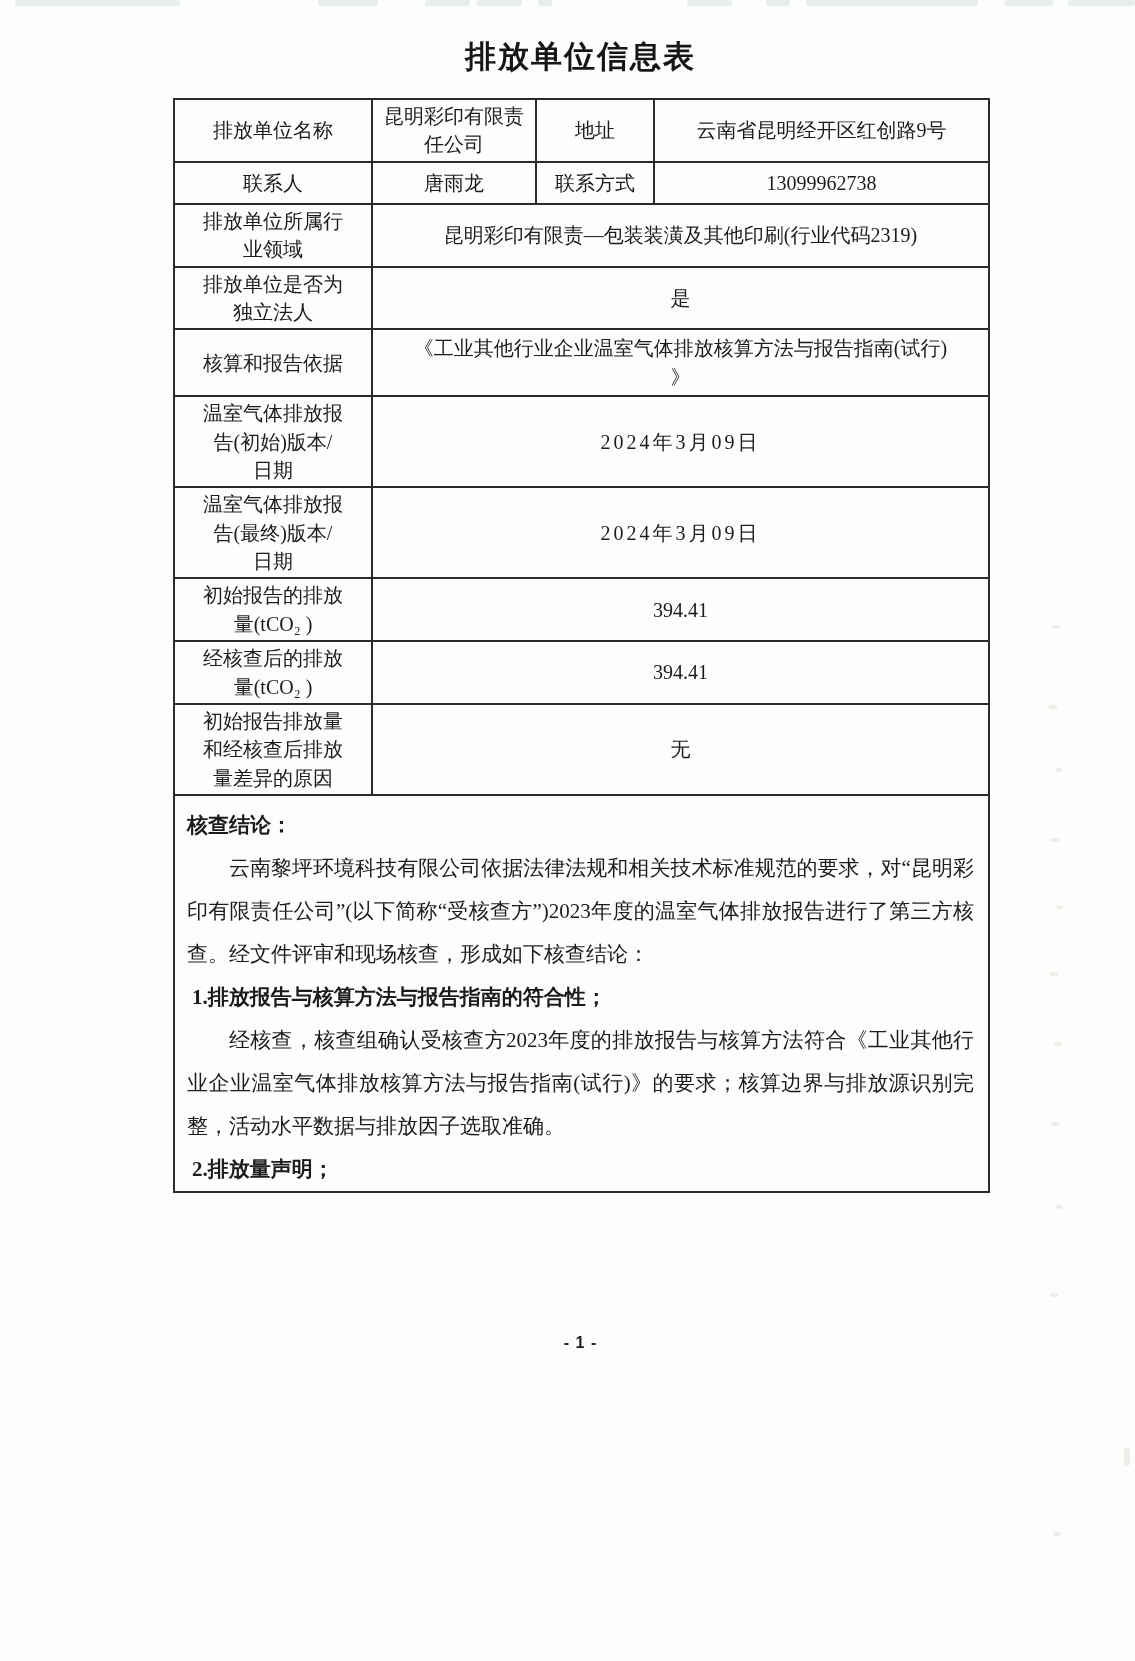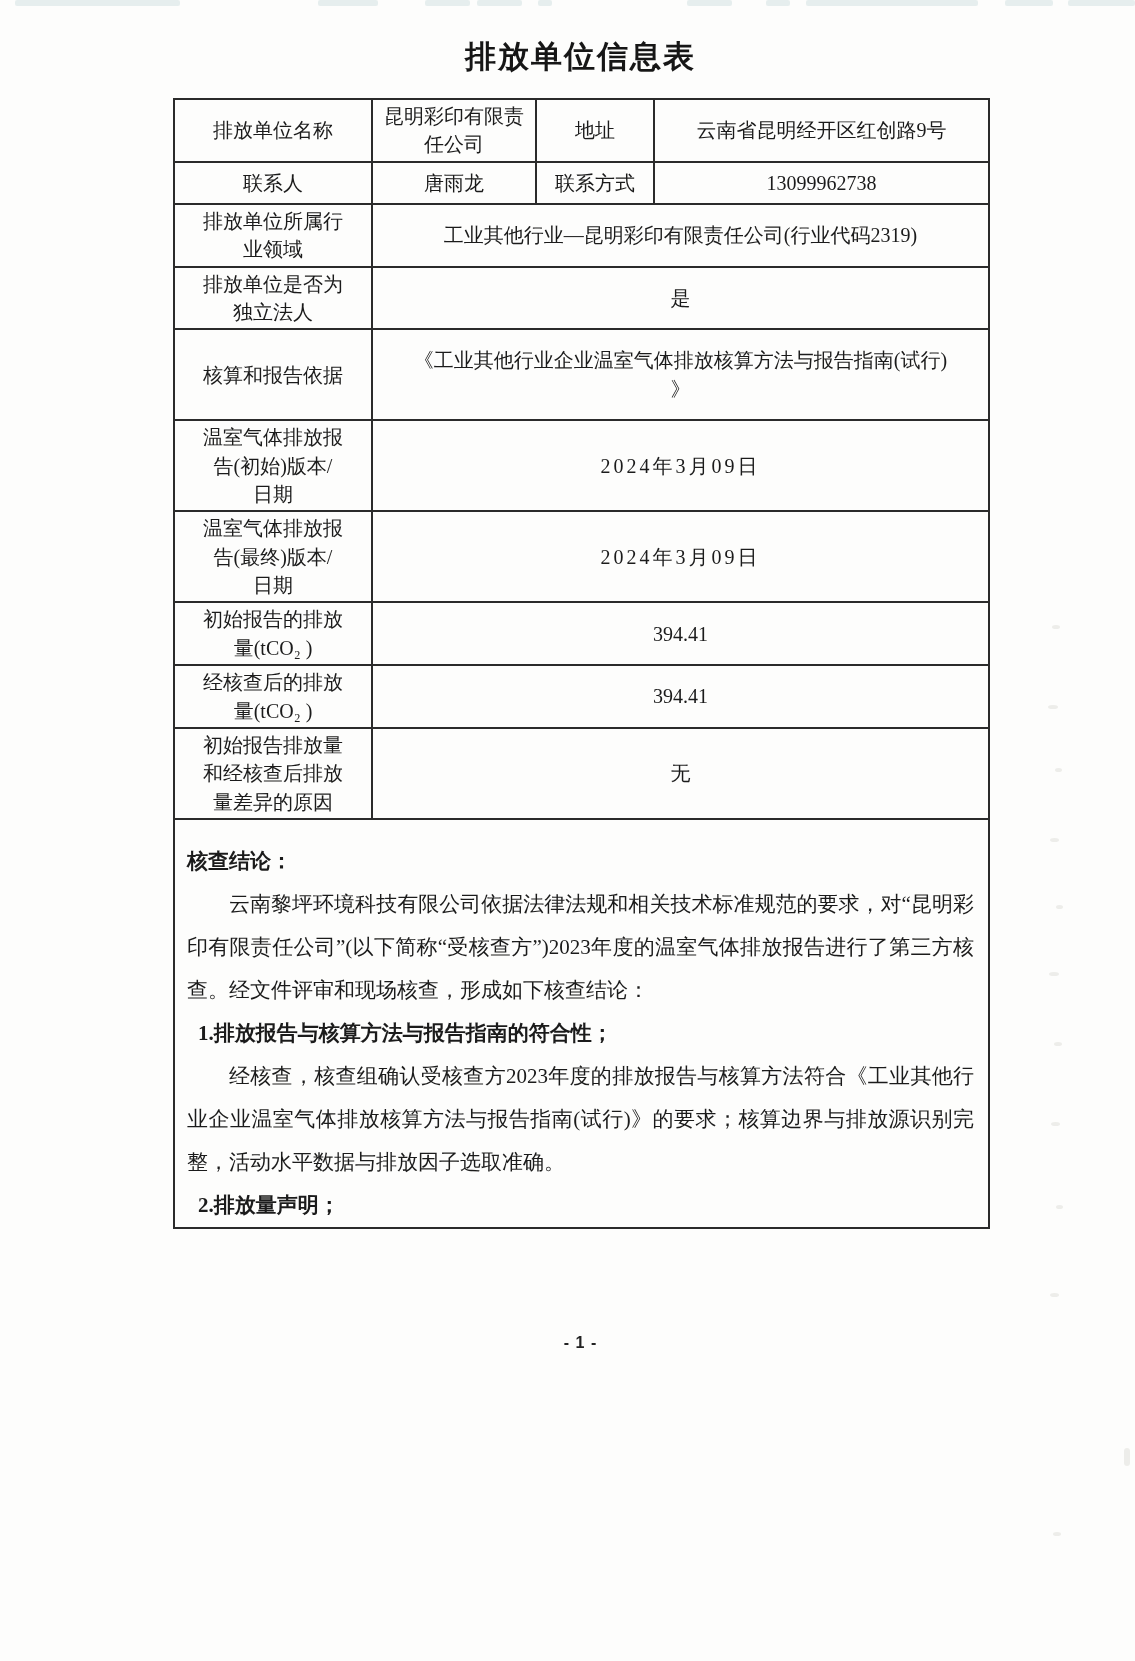--- a/index.html
+++ b/index.html
@@ -33,24 +33,24 @@
   col.c1{width:198px;}col.c2{width:164px;}col.c3{width:118px;}col.c4{width:335px;}
   tr.r1{height:60px;}  tr.r2{height:42px;}  tr.r3{height:49px;}
   tr.r4{height:57px;margin-top:40px;}  tr.r5{height:61px;}  tr.r6{height:82px;}
   tr.r7{height:83px;}  tr.r8{height:60px;border-radius:17px;}  tr.r9{height:57px;}
   tr.r10{height:83px;} tr.r11{height:375px;}
   .pre{white-space:pre-line;}
   .spaced{letter-spacing:3px;}
 
   td.conclusion-cell{
     text-align:left;vertical-align:top;
-    padding:20px 14px 0 12px;
+    padding:8px 14px 0 12px;
   }
   .c-heading{font-weight:bold;font-size:21px;line-height:43px;}
-  .c-subheading{font-weight:bold;font-size:21px;line-height:43px;margin-left:11px;}
+  .c-subheading{font-weight:bold;font-size:21px;line-height:43px;margin-left:5px;}
   .c-para{
     margin:0;font-size:21px;line-height:43px;
     text-indent:2em;text-align:justify;text-justify:inter-ideograph;
   }
 
   .page-footer{
     position:absolute;left:173px;top:1334px;width:815px;
     text-align:center;font-size:16px;font-weight:bold;
     font-family:"Liberation Sans","DejaVu Sans",sans-serif;
     letter-spacing:1px;color:#222;
@@ -107,30 +107,30 @@
       </tr>
       <tr class="r2">
         <td>联系人</td>
         <td>唐雨龙</td>
         <td>联系方式</td>
         <td>13099962738</td>
       </tr>
       <tr class="r3">
         <td class="pre">排放单位所属行
 业领域</td>
-        <td colspan="3">工业其他行业—昆明彩印有限责任公司(行业代码2319)</td>
+        <td colspan="3">昆明彩印有限责—包装装潢及其他印刷(行业代码2319)</td>
       </tr>
       <tr class="r4">
         <td class="pre">排放单位是否为
 独立法人</td>
         <td colspan="3">是</td>
       </tr>
       <tr class="r5">
         <td>核算和报告依据</td>
-        <td colspan="3" class="pre" style="padding:16px 2px;margin-left:48px;">《工业其他行业企业温室气体排放核算方法与报告指南(试行)
+        <td colspan="3" class="pre" style="padding:4px 2px;margin-left:48px;">《工业其他行业企业温室气体排放核算方法与报告指南(试行)
 》</td>
       </tr>
       <tr class="r6">
         <td class="pre">温室气体排放报
 告(初始)版本/
 日期</td>
         <td colspan="3" class="spaced">2024年3月09日</td>
       </tr>
       <tr class="r7">
         <td class="pre">温室气体排放报

